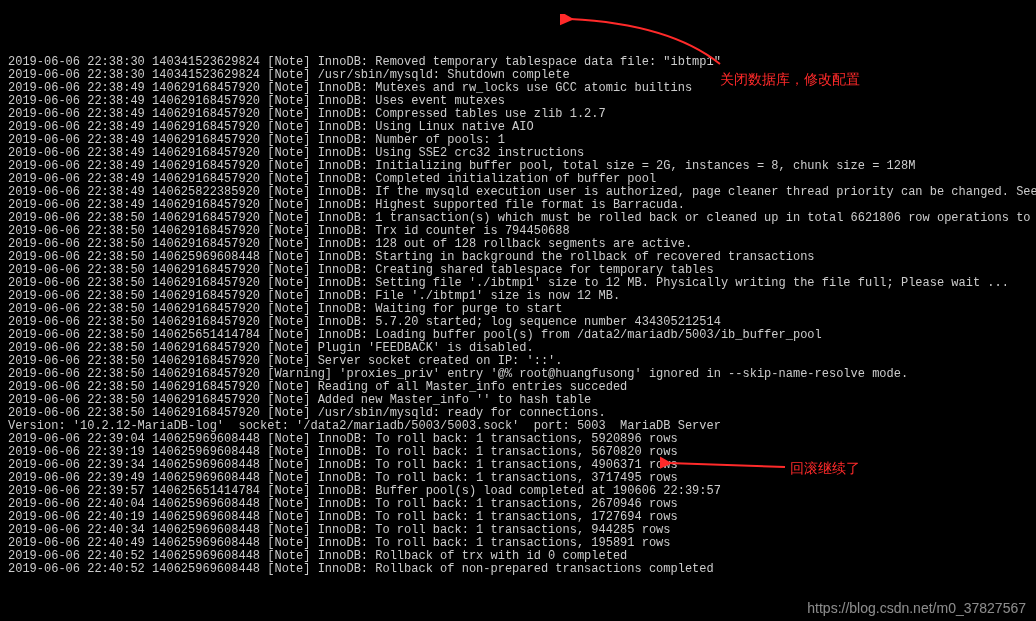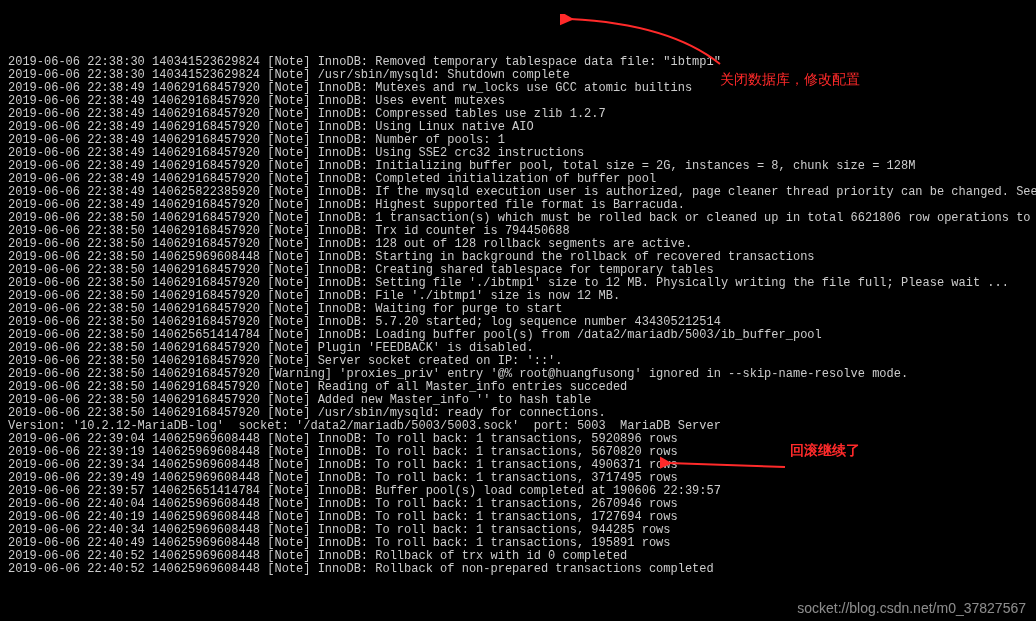--- a/index.html
+++ b/index.html
@@ -56,18 +56,18 @@
 <div class="annotation" style="left:720px; top:58px;margin-top:15px;">关闭数据库，修改配置</div>
 
 <svg class="arrow" style="left:660px; top:455px; width:130px; height:22px;">
   <defs>
     <marker id="ah2" markerWidth="8" markerHeight="8" refX="2" refY="4" orient="auto">
       <path d="M8,0 L0,4 L8,8 Z" fill="#ff2a2a"></path>
     </marker>
   </defs>
   <path d="M125,12 L8,8" stroke="#ff2a2a" stroke-width="2" fill="none" marker-end="url(#ah2)"></path>
 </svg>
-<div class="annotation" style="left:790px; top:444px;font-weight:bold;">回滚继续了</div>
+<div class="annotation" style="left:790px; top:462px;">回滚继续了</div>
 
-<div class="watermark">socket://blog.csdn.net/m0_37827567</div>
+<div class="watermark">https://blog.csdn.net/m0_37827567</div>
 
 
 
 
 </body></html>

